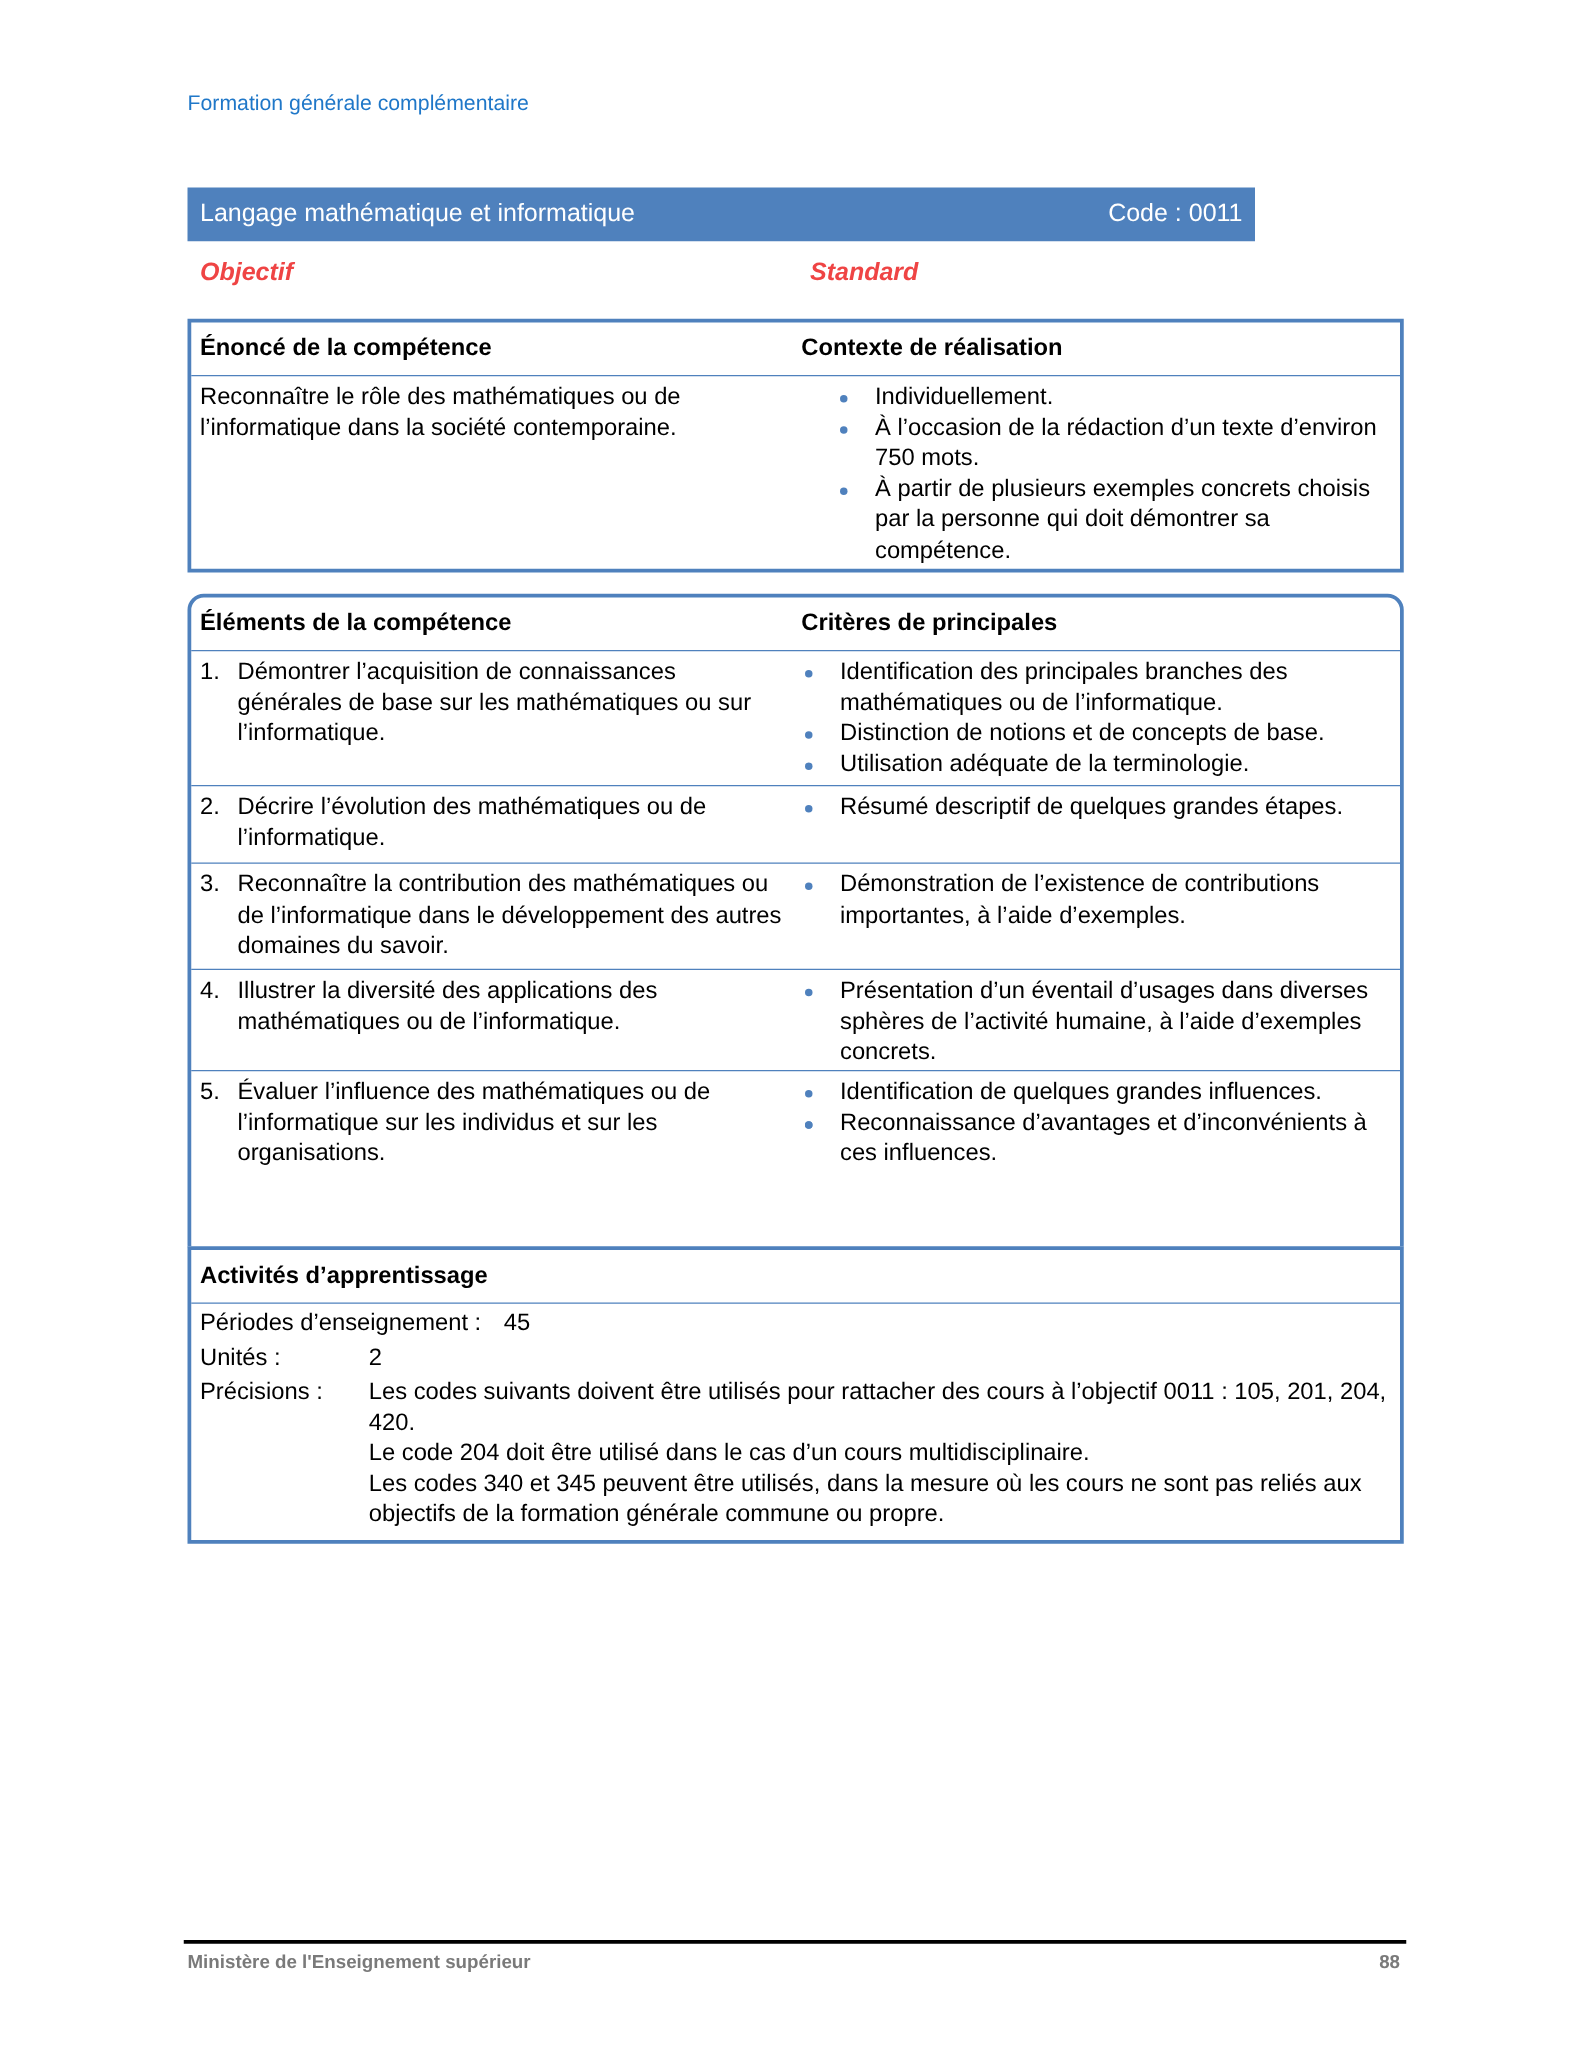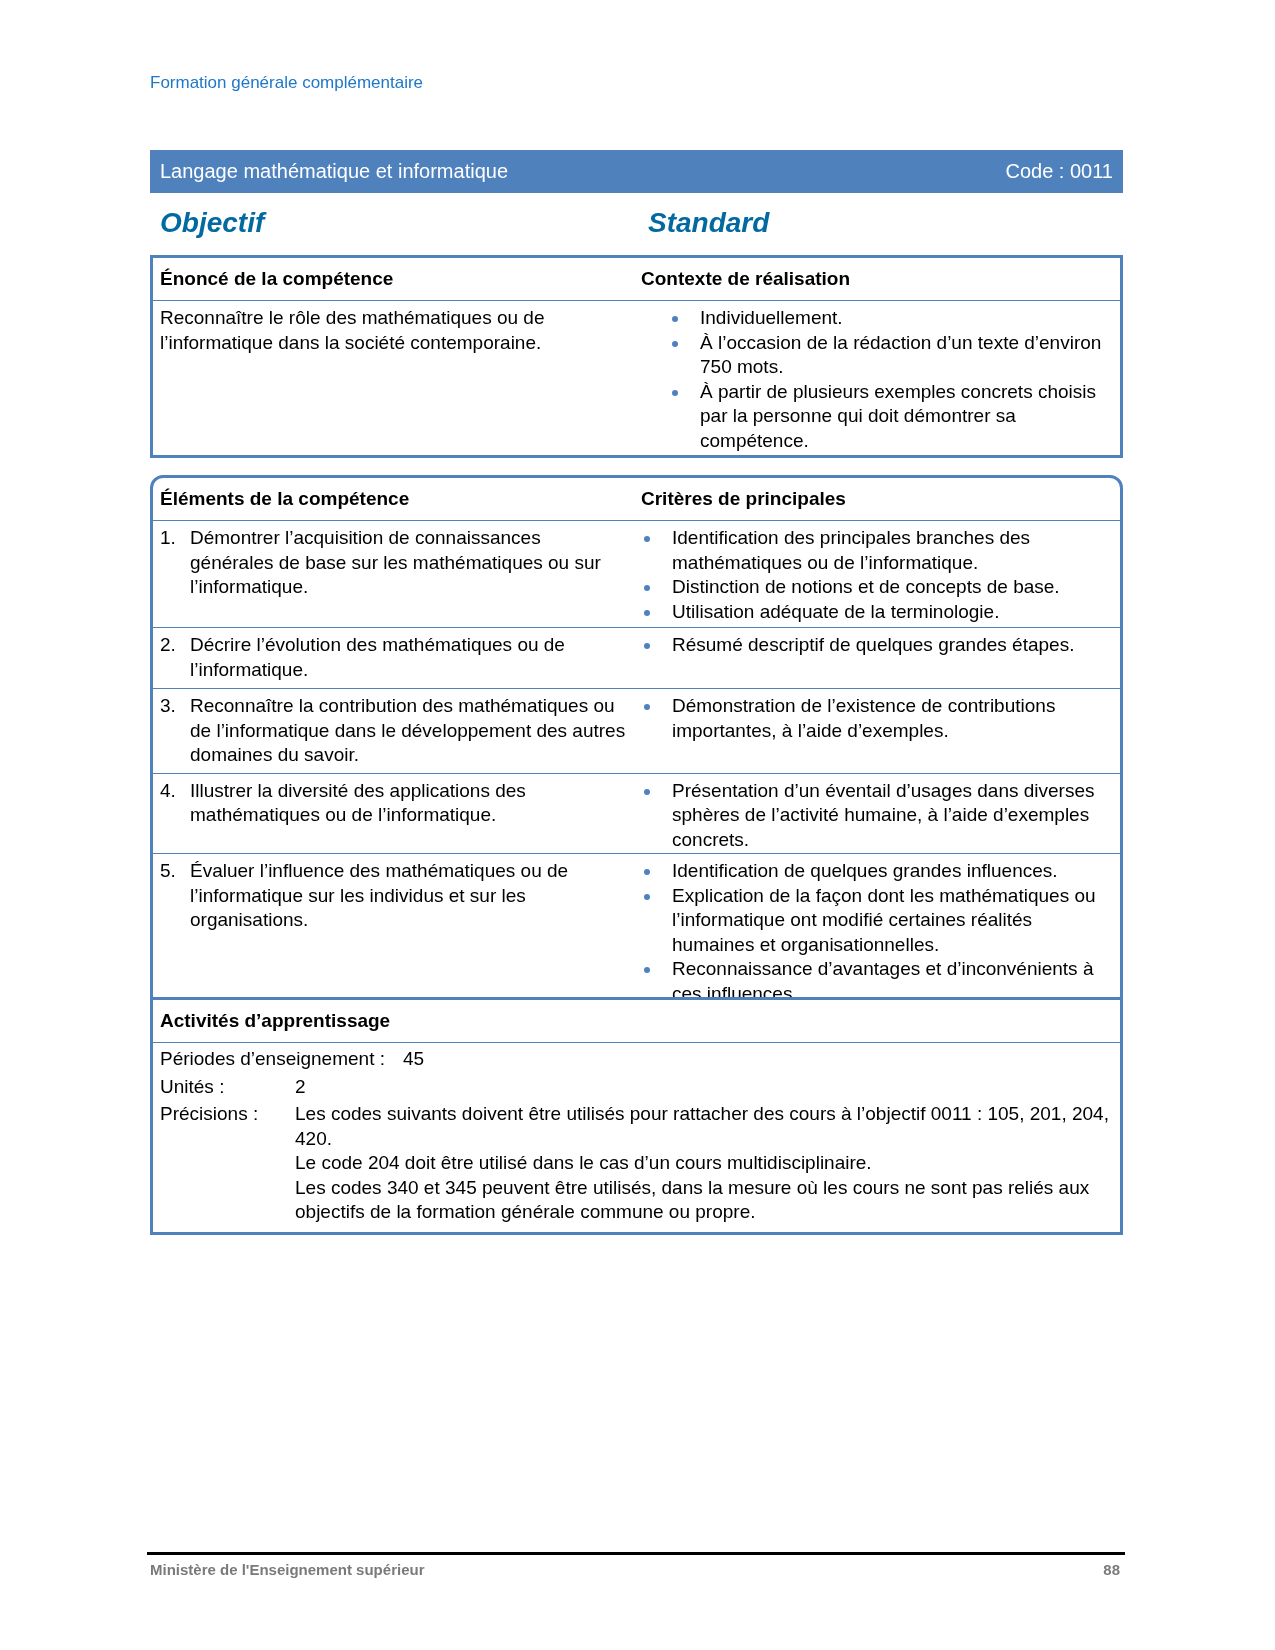--- a/index.html
+++ b/index.html
@@ -1,22 +1,22 @@
 <!DOCTYPE html>
 <html><head>
 <meta charset="utf-8">
 <style>
   html, body { margin: 0; padding: 0; background: #ffffff; }
   body { width: 1275px; height: 1650px; position: relative; font-family: "Liberation Sans", sans-serif; color: #000; }
   .running-head { position: absolute; left: 150px; top: 73px; font-size: 17px; color: #1f77c8; }
-  .band { position: absolute; left: 150px; top: 150px; width: 973px; height: 43px; background: #4f81bd; color: #fff; font-size: 20px; box-sizing: border-box; padding: 0 10px; display: flex; align-items: center; justify-content: space-between; }
+  .band { position: absolute; left: 150px; top: 150px; width: 854px; height: 43px; background: #4f81bd; color: #fff; font-size: 20px; box-sizing: border-box; padding: 0 10px; display: flex; align-items: center; justify-content: space-between; }
   .band-title { }
   .band-code { }
   .section-labels { position: absolute; top: 207px; left: 150px; width: 973px; height: 34px; }
-  .section-labels span { position: absolute; top: 0; font-size: 28px; font-weight: bold; font-style: italic; color: #0369a1; }
+  .section-labels span { position: absolute; top: 0; font-size: 20px; font-weight: bold; font-style: italic; color: #ef4444; }
   .lbl-objectif { left: 10px; }
   .lbl-standard { left: 498px; }
   .box { position: absolute; left: 150px; width: 973px; box-sizing: border-box; border: 3px solid #4f81bd; background: #fff; }
   .box-head { display: flex; border-bottom: 1px solid #4f81bd; height: 42px; align-items: center; font-weight: bold; font-size: 19px; }
   .col-left { width: 485px; box-sizing: border-box; padding-left: 7px; }
   .col-right { flex: 1; box-sizing: border-box; padding-left: 3px; padding-right: 8px; }
   .row { display: flex; border-bottom: 1px solid #4f81bd; font-size: 19px; line-height: 24.5px; }
   .row:last-child { border-bottom: none; }
   .row .col-left { padding-top: 5px; padding-right: 10px; }
   .row .col-right { padding-top: 5px; }
@@ -129,21 +129,21 @@
       </div>
     </div>
     <div class="row r5">
       <div class="col-left numbered">
         <span class="num">5.</span>
         <span>Évaluer l’influence des mathématiques ou de l’informatique sur les individus et sur les organisations.</span>
       </div>
       <div class="col-right">
         <ul class="bullets">
           <li><span class="dot"></span><span>Identification de quelques grandes influences.</span></li>
-          <li><span class="dot"></span><span>Explication de la façon dont les mathématiques ou l’informatique ont modifié certaines réalités humaines et organisationnelles.</span></li>
+          <li><span class="dot"></span></li>
           <li><span class="dot"></span><span>Reconnaissance d’avantages et d’inconvénients à ces influences.</span></li>
         </ul>
       </div>
     </div>
   </div>
 </div>
 
 <div class="box box3">
   <div class="box-head">
     <div class="col-left" style="width:auto">Activités d’apprentissage</div>

